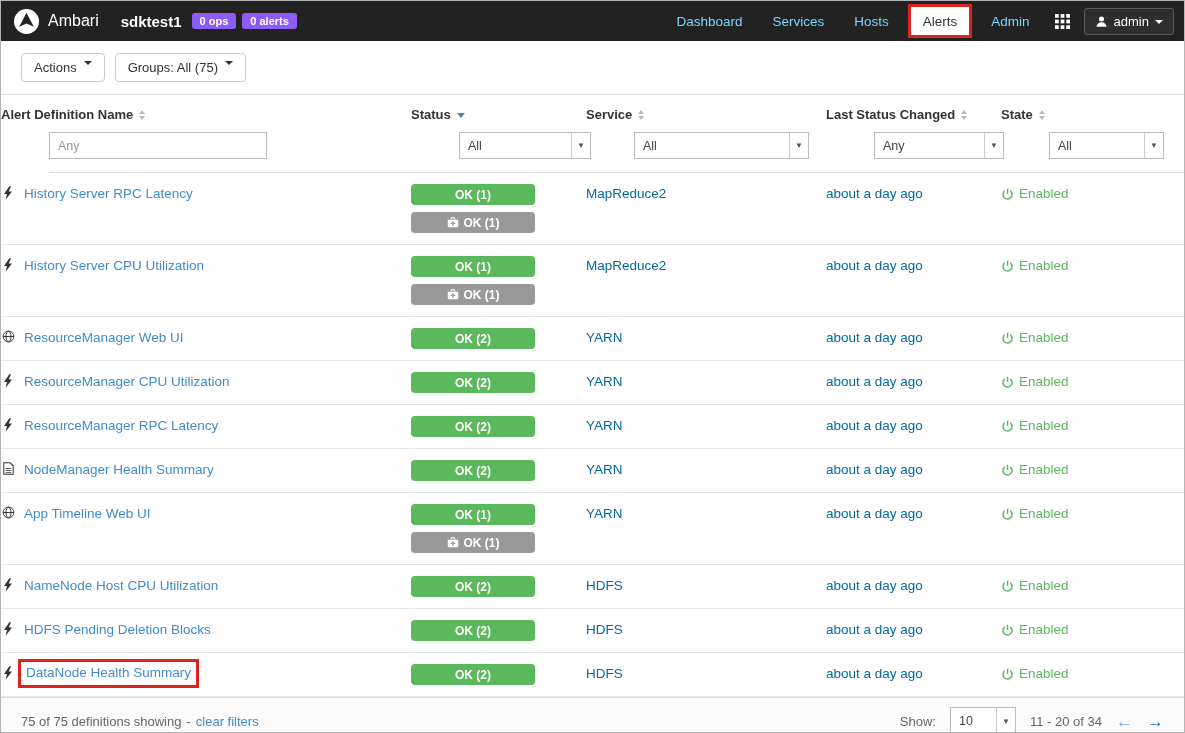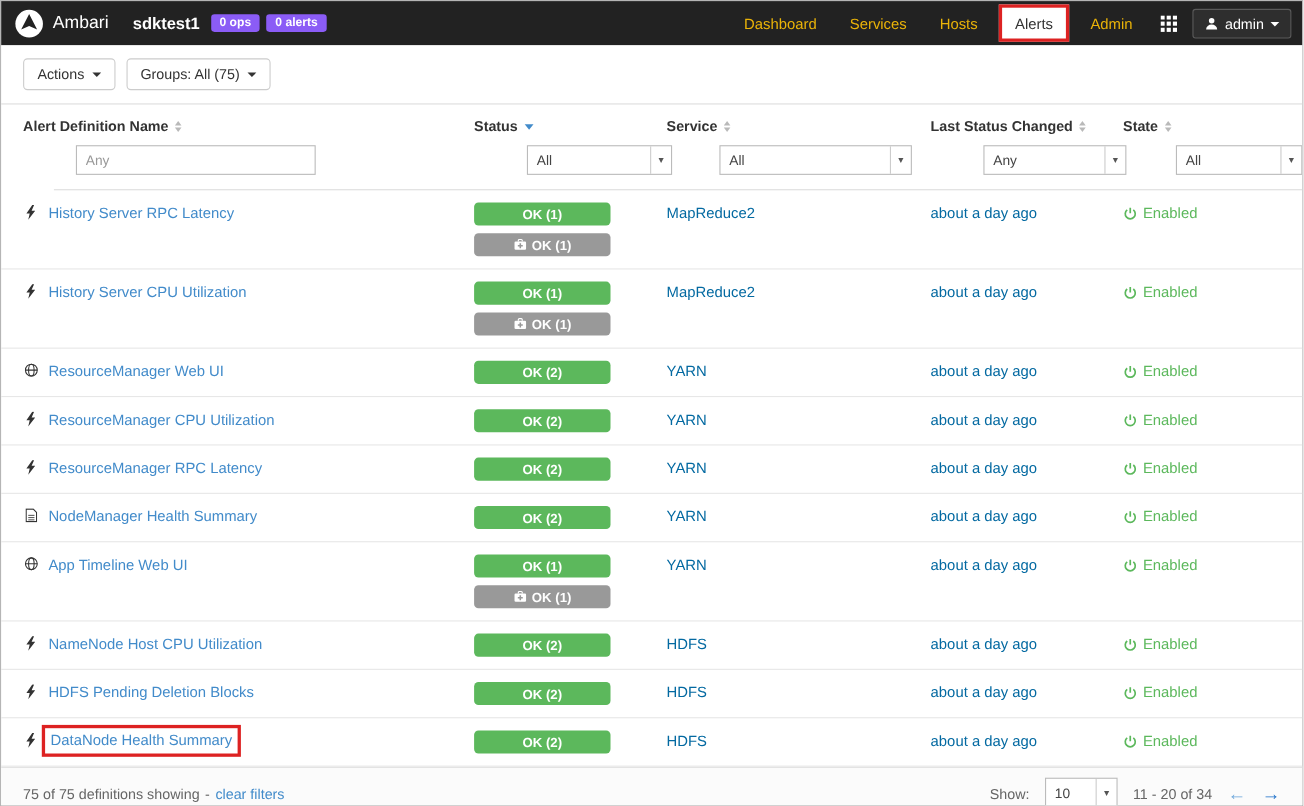--- a/index.html
+++ b/index.html
@@ -7,33 +7,33 @@
   .page { width:1185px; height:733px; border:1px solid #b5b5b5; background:#fff; overflow:hidden; display:flex; flex-direction:column; }
 
   
   .navbar { height:40px; background:#222; display:flex; align-items:center; padding:0 10px 0 12px; flex:0 0 auto; }
   .nav-left { display:flex; align-items:center; }
   .logo { display:flex; align-items:center; margin-right:8px; cursor:pointer; }
   .brand { color:#fff; font-size:16px; margin-right:22px; }
   .cluster { color:#fff; font-size:15px; font-weight:bold; margin-right:10px; }
   .mini-badge { background:#8b5cf6; color:#fff; font-size:11px; font-weight:bold; padding:2px 8px; border-radius:3px; margin-right:6px; cursor:pointer; white-space:nowrap; }
   .nav-right { margin-left:auto; display:flex; align-items:center; height:40px; }
-  .nav-item { color:#eab308; font-size:13.5px; padding:0 15px; height:40px; display:flex; align-items:center; text-decoration:none; cursor:pointer; }
+  .nav-item { color:#7dd3fc; font-size:13.5px; padding:0 15px; height:40px; display:flex; align-items:center; text-decoration:none; cursor:pointer; }
   .nav-item.active { background:#fff; color:#333; }
   .nav-item.annotated { height:34px; border:3px solid #dd2222; margin:0 4px; padding:0 12px; }
   .grid-icon { margin:0 14px 0 10px; display:flex; cursor:pointer; }
   .admin-btn { background:#2e2e2e; border:1px solid #5a5a5a; border-radius:3px; color:#fff; font-size:13px; padding:5px 10px; display:flex; align-items:center; gap:6px; cursor:pointer; font-family:inherit; }
   .caret { display:inline-block; width:0; height:0; border-left:4px solid transparent; border-right:4px solid transparent; border-top:4px solid currentColor; margin-top:1px; }
 
   
   .toolbar { padding:12px 20px; display:flex; gap:10px; flex:0 0 auto; }
-  .btn { background:#fff; border:1px solid #ccc; border-radius:4px; padding:6px 12px; font-size:13px; color:#333; display:flex; align-items:center; gap:7px; cursor:pointer; font-family:inherit; }
+  .btn { background:#fff; border:1px solid #ccc; border-radius:4px; padding:6px 12px; font-size:13px; color:#333; display:flex; align-items:flex-start; gap:7px; cursor:pointer; font-family:inherit; }
 
   
-  .grid5 { display:grid; grid-template-columns:410px 175px 240px 175px 1fr; padding-left:20px; padding-right:20px; }
+  .grid5 { display:grid; grid-template-columns:410px 175px 240px 175px 1fr; padding-right:20px; }
   .table-head { border-top:1px solid #ddd; padding-top:12px; padding-bottom:4px; }
   .th { font-size:13px; font-weight:bold; color:#333; display:flex; align-items:center; gap:6px; cursor:pointer; }
   .sort { display:inline-flex; flex-direction:column; gap:2px; }
   .sort .up { width:0; height:0; border-left:3.5px solid transparent; border-right:3.5px solid transparent; border-bottom:4px solid #b9b9b9; }
   .sort .down { width:0; height:0; border-left:3.5px solid transparent; border-right:3.5px solid transparent; border-top:4px solid #b9b9b9; }
   .sort-desc { width:0; height:0; border-left:4px solid transparent; border-right:4px solid transparent; border-top:5px solid #428bca; margin-top:2px; }
   .filter-row { padding-top:6px; padding-bottom:13px; border-bottom:1px solid #ddd;margin-left:48px; }
   .name-filter { width:218px; height:27px; border:1px solid #bbb; padding:0 8px; font-size:12.5px; color:#555; font-family:inherit; }
   .name-filter::placeholder { color:#999; }
   .fselect { border:1px solid #bbb; background:#fff; height:27px; display:flex; align-items:stretch; font-size:12.5px; color:#444; cursor:pointer; }

